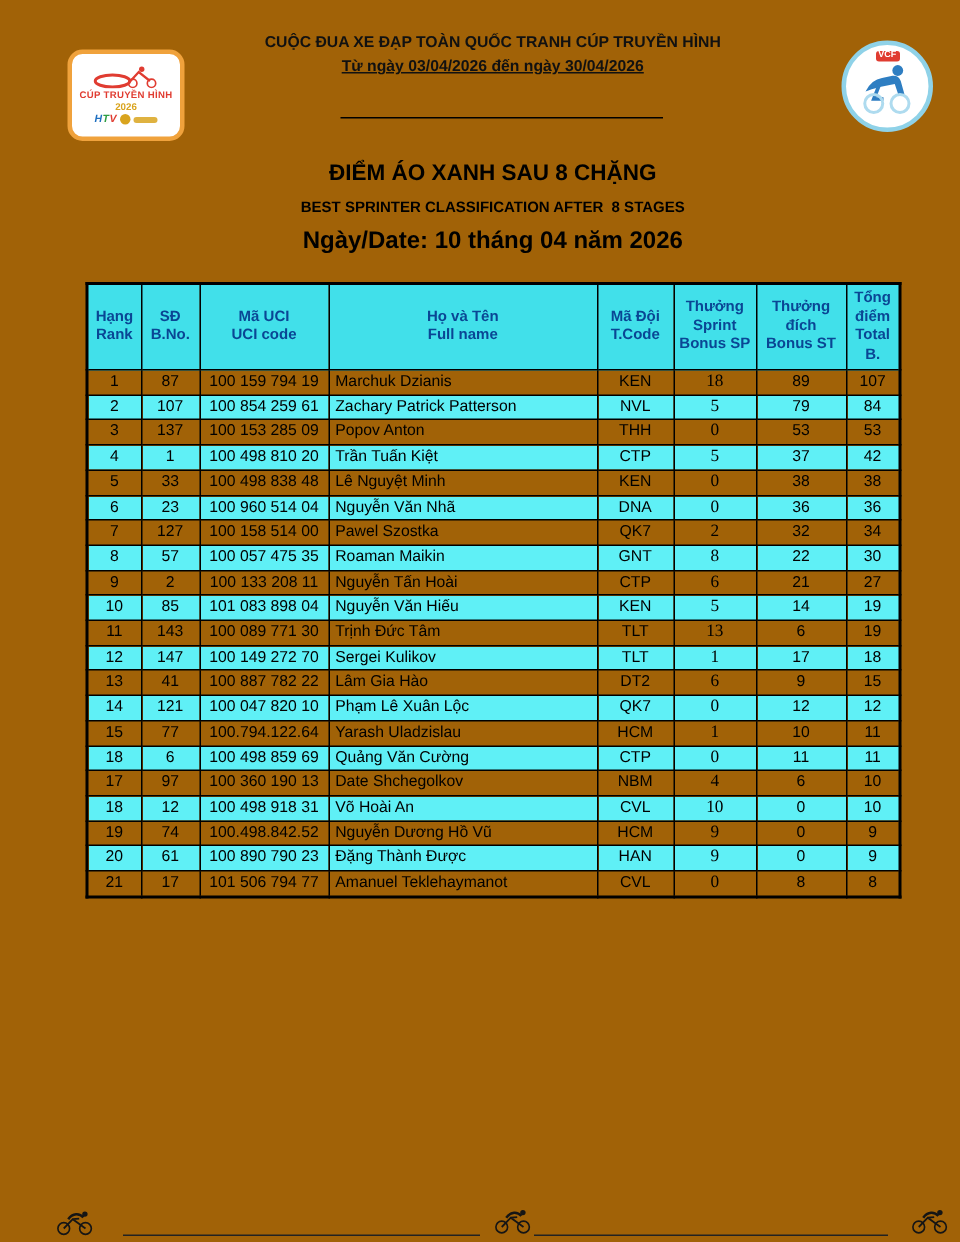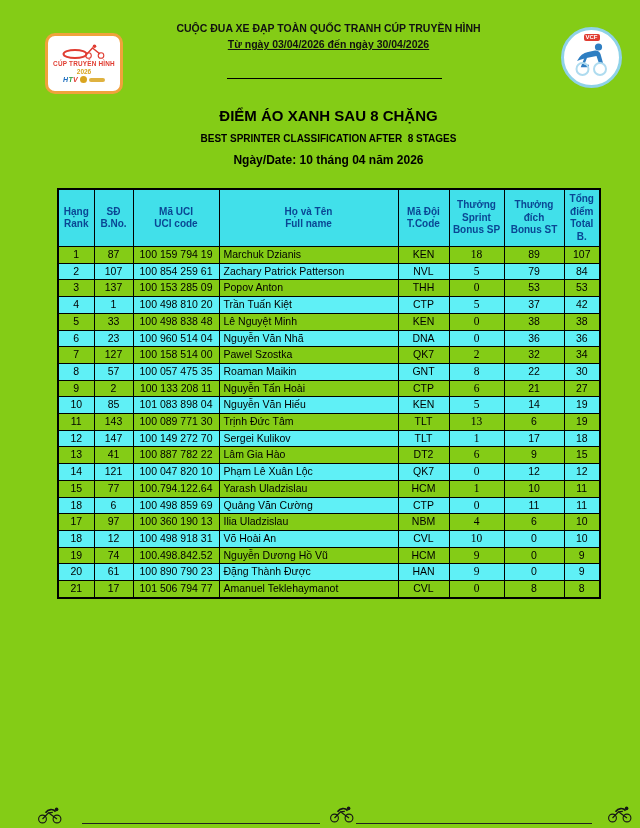--- a/index.html
+++ b/index.html
@@ -1,17 +1,17 @@
 <!DOCTYPE html>
 <html style="--header_bg: #41E0EA; --row_alt_bg: #5FF0F6; --header_text: #0A4694; --logo_border_orange: #F0A23C; --logo_red: #E03C31; --logo_gold: #D9A41E; --vcf_blue: #2E7EC2; --vcf_ring: #8FD2E8;"><head>
 <meta charset="utf-8">
 <style>
   html,body{margin:0;padding:0;background:#fff;}
   .page{
-    position:relative;width:640px;height:828px;background:#84cc16;
+    position:relative;width:640px;height:828px;background:#a16207;
     font-family:"Liberation Sans",sans-serif;color:#000;overflow:hidden;
   }
   
   .hdr-block{position:absolute;left:57px;top:21px;width:543px;text-align:center;}
   .hdr-line{font-weight:bold;font-size:10.5px;line-height:15px;color:#111;}
   .hdr-line3{font-weight:bold;font-size:10.5px;line-height:16px;color:#111;text-decoration:underline;}
   .hdr-divider{position:absolute;left:227px;top:78px;width:215px;border-top:1.2px solid #000;}
   
   .logo-left{position:absolute;left:45px;top:33px;width:78px;height:61px;background:#fff;
     border:3px solid var(--logo_border_orange);border-radius:10px;box-sizing:border-box;
@@ -26,21 +26,21 @@
   
   .logo-right{position:absolute;left:561px;top:27px;width:61px;height:61px;background:#fff;
     border:3px solid var(--vcf_ring);border-radius:50%;box-sizing:border-box;
     display:flex;flex-direction:column;align-items:center;}
   .vcf-pill{margin-top:4px;background:var(--logo_red);color:#fff;font-size:6px;font-weight:bold;
     padding:0 2px;border-radius:2px;line-height:7px;}
   
   .title-block{position:absolute;left:57px;top:107px;width:543px;text-align:center;color:#000;}
   .title-vi{font-weight:bold;font-size:15px;line-height:18px;margin-bottom:5px;}
   .title-en{font-weight:bold;font-size:10px;line-height:18px;margin-bottom:5px;white-space:pre;}
-  .title-date{font-weight:bold;font-size:12px;line-height:15px;text-align:center;}
+  .title-date{font-weight:bold;font-size:16px;line-height:15px;text-align:center;}
   
   table.cls{position:absolute;left:57px;top:188px;width:542px;border-collapse:collapse;
     table-layout:fixed;border:2px solid #000;}
   table.cls th{
     background:var(--header_bg);color:var(--header_text);font-weight:bold;font-size:10px;
     line-height:12.5px;border:1px solid #000;height:56px;padding:0 1px;vertical-align:middle;}
   table.cls td{
     border:1px solid #000;font-size:10.5px;padding:0;text-align:center;vertical-align:middle;
     color:#000;height:15.7px;line-height:15.7px;white-space:nowrap;overflow:hidden;}
   table.cls tbody tr:nth-child(even) td{background:var(--row_alt_bg);}
@@ -308,21 +308,21 @@
           <td class="c3">Quảng Văn Cường</td>
           <td class="c4">CTP</td>
           <td class="c5">0</td>
           <td class="c6">11</td>
           <td class="c7">11</td>
         </tr>
         <tr>
           <td class="c0">17</td>
           <td class="c1">97</td>
           <td class="c2">100 360 190 13</td>
-          <td class="c3">Ilia Uladzislau</td>
+          <td class="c3">Date Shchegolkov</td>
           <td class="c4">NBM</td>
           <td class="c5">4</td>
           <td class="c6">6</td>
           <td class="c7">10</td>
         </tr>
         <tr>
           <td class="c0">18</td>
           <td class="c1">12</td>
           <td class="c2">100 498 918 31</td>
           <td class="c3">Võ Hoài An</td>

